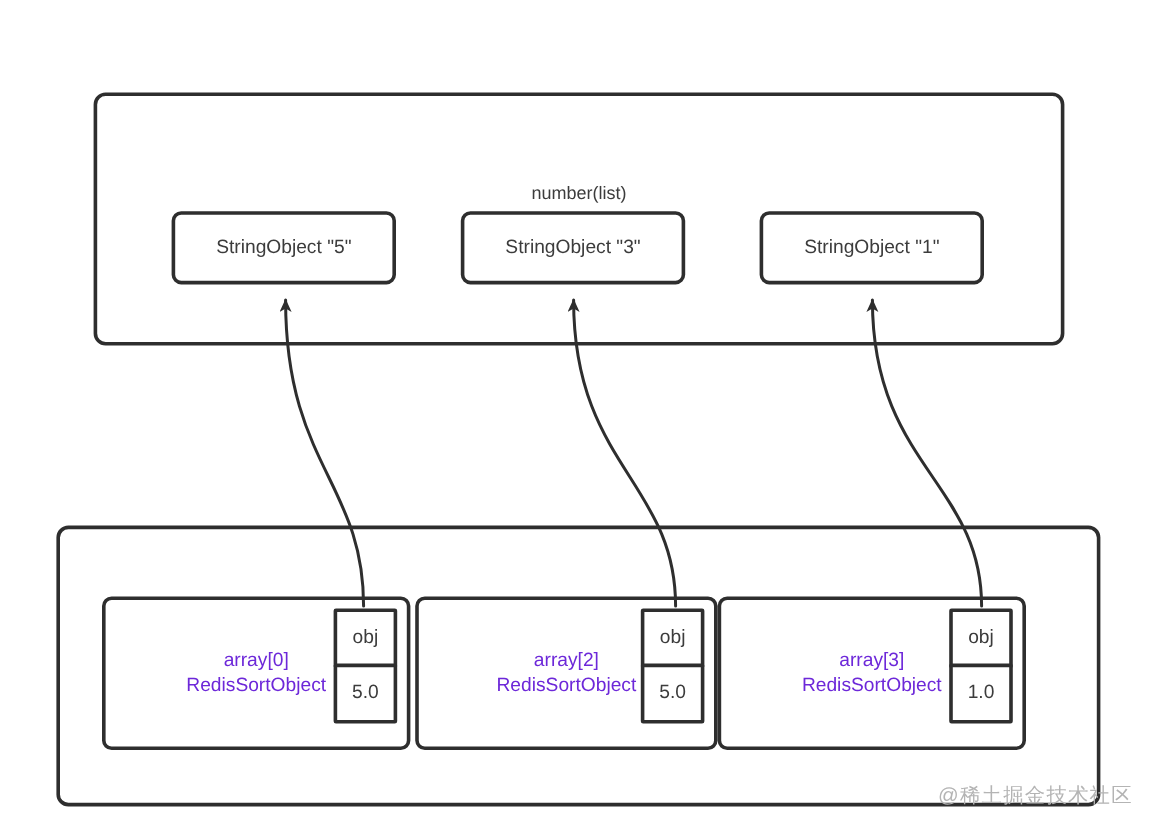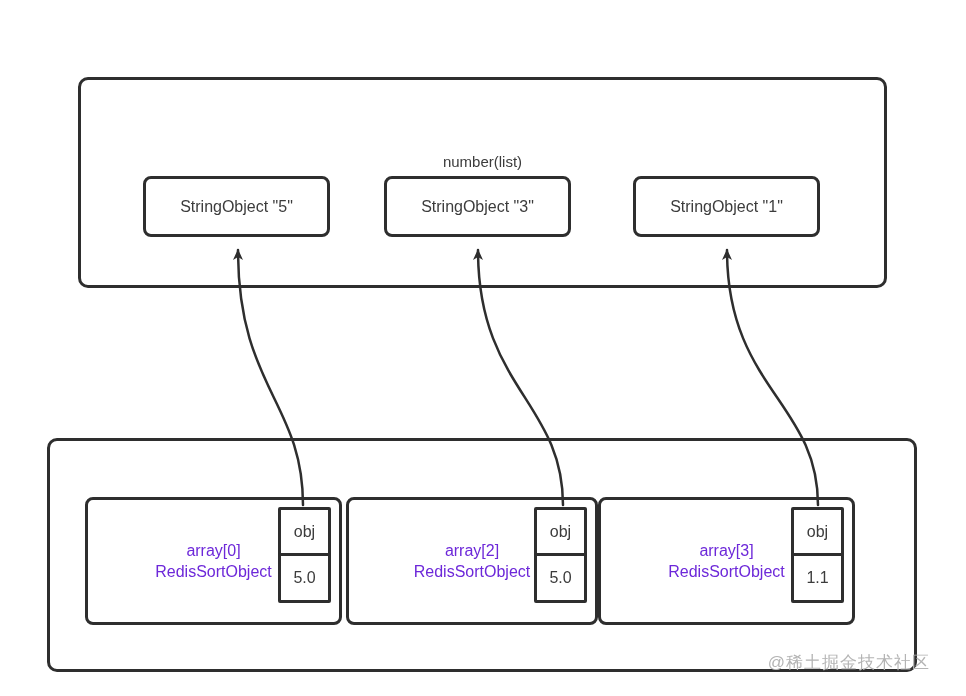--- a/index.html
+++ b/index.html
@@ -104,21 +104,21 @@
     pointer-events: none;
   }
   .arrow-path {
     fill: none;
     stroke: #2e2e2e;
     stroke-width: 2.5;
     stroke-linecap: round;
   }
   .watermark {
     position: absolute;
-    right: 36px;
+    right: 22px;
     top: 651px;
     font-size: 17px;
     letter-spacing: 1px;
     color: #b4b4b4;
     z-index: 6;
     white-space: nowrap;
   }
 </style>
 </head>
 <body>
@@ -171,21 +171,21 @@
 
   <div class="cell cell-2">
     <div class="cell-text">
       <span>array[3]</span>
       <span>RedisSortObject</span>
     </div>
     <div class="mini-box mini-obj">
       <span>obj</span>
     </div>
     <div class="mini-box mini-score">
-      <span>1.1</span>
+      <span>1.0</span>
     </div>
   </div>
 
   <svg class="arrow-layer" viewBox="0 0 966 696" xmlns="http://www.w3.org/2000/svg" aria-hidden="true">
     <defs>
       <marker id="ah" markerUnits="userSpaceOnUse" markerWidth="13" markerHeight="13" refX="10" refY="5" orient="auto">
         <path d="M 0 0 L 11 5 L 0 10 L 3 5 Z" fill="#2e2e2e"></path>
       </marker>
     </defs>
     <path class="arrow-path" d="M 303 505 C 303 402, 238 388, 238 250" marker-end="url(#ah)"></path>

